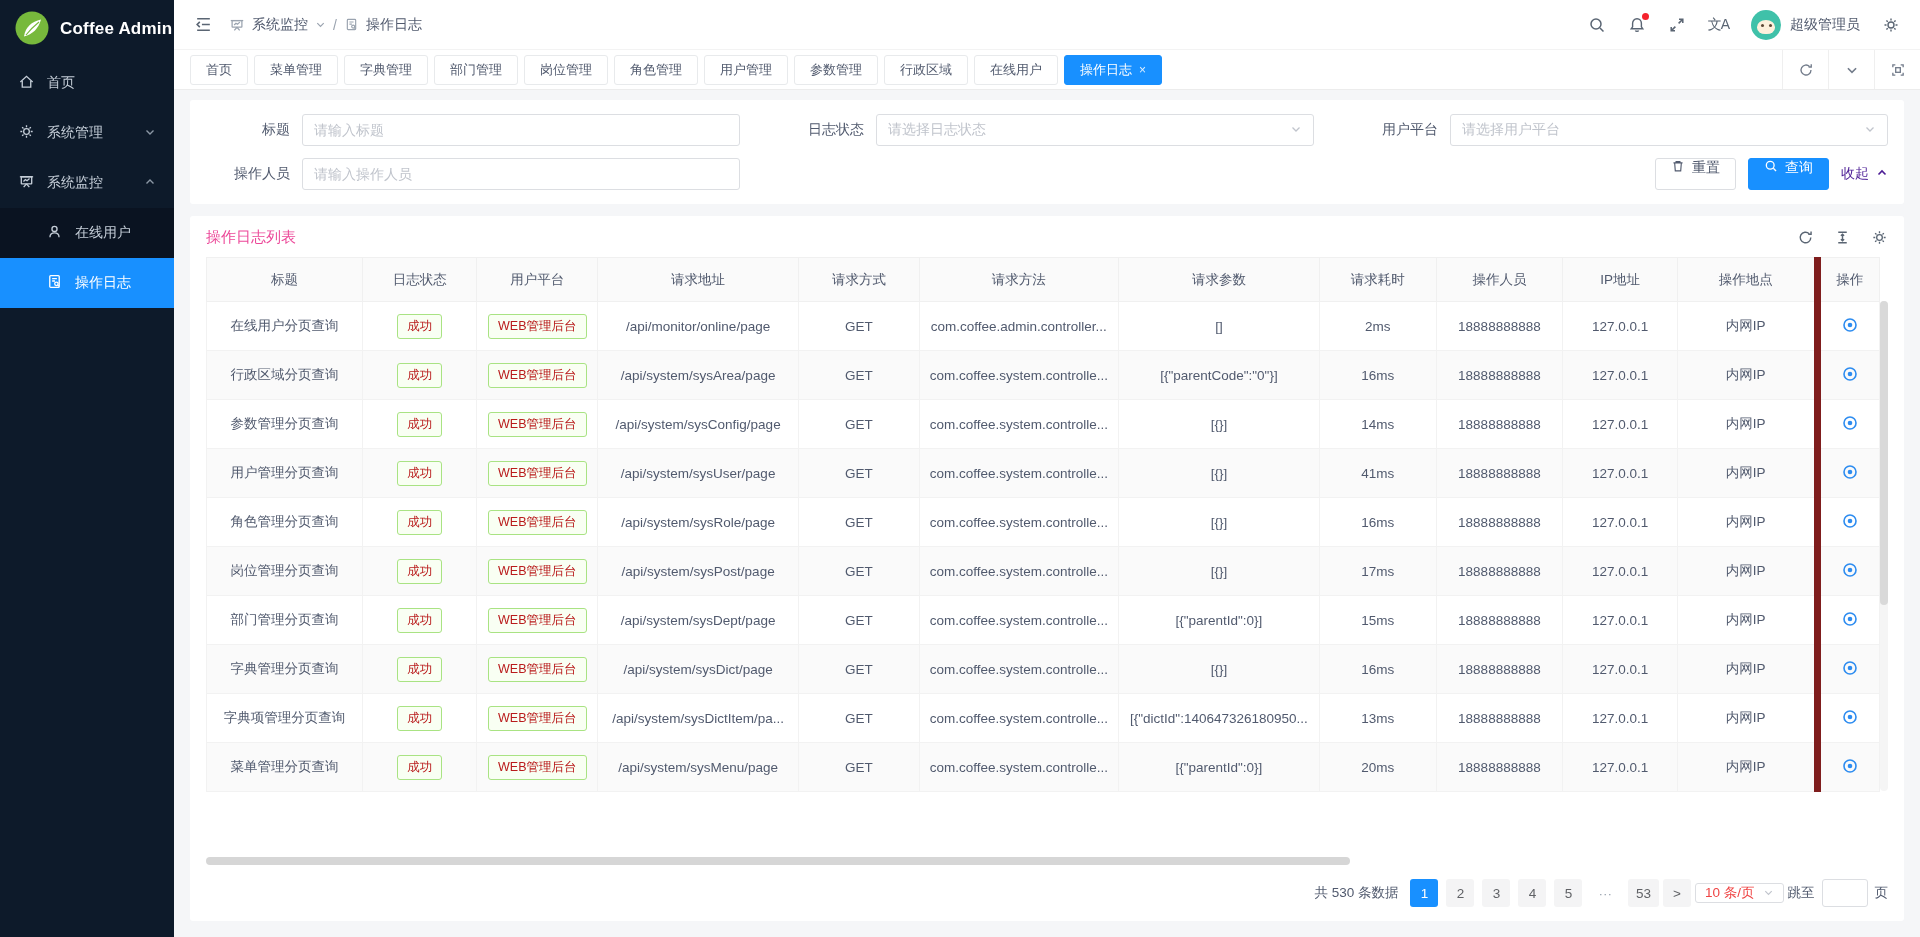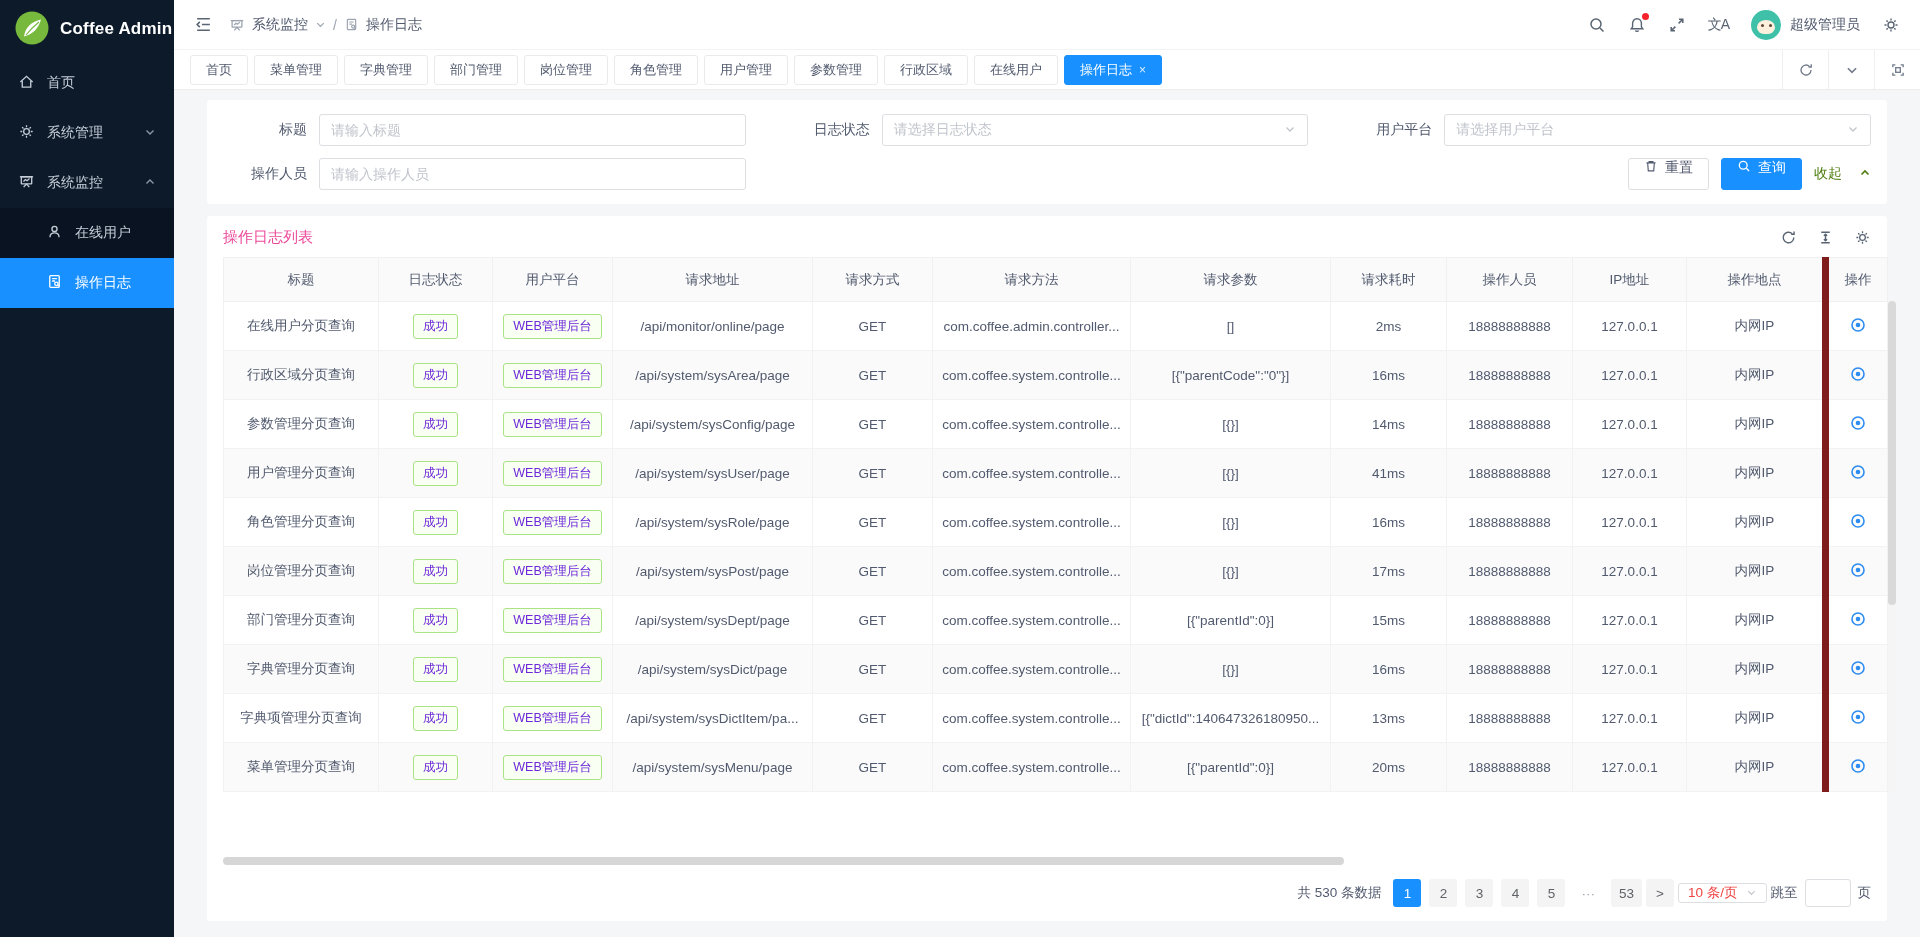--- a/index.html
+++ b/index.html
@@ -37,50 +37,50 @@
   .username { font-size:14px; color:#515a6e; }
 
   .tabbar { height:41px; background:#fff; border-top:1px solid #f3f3f3; border-bottom:1px solid #ececec; display:flex; align-items:stretch; }
   .tab-list { display:flex; align-items:center; gap:6px; padding-left:16px; flex:1; }
   .tab { height:30px; display:flex; align-items:center; gap:7px; padding:0 15px; border:1px solid #e8eaec; border-radius:3px; background:#fff; font-size:13px; color:#515a6e; cursor:pointer; }
   .tab.active { background:#1890ff; border-color:#1890ff; color:#fff; }
   .tab-close { font-size:12px; opacity:.85; }
   .tab-tools { display:flex; }
   .tab-tool { width:46px; border-left:1px solid #efefef; display:flex; align-items:center; justify-content:center; color:#737c8b; cursor:pointer; }
 
-  .content { flex:1; min-height:0; padding:10px 33px 16px; display:flex; flex-direction:column; }
+  .content { flex:1; min-height:0; padding:10px 16px 16px; display:flex; flex-direction:column; }
 
   
   .search-card { background:#fff; border-radius:3px; padding:14px 16px; }
   .search-grid { display:grid; grid-template-columns:1fr 1fr 1fr; column-gap:40px; row-gap:12px; }
   .field { display:flex; align-items:center; }
   .field-label { width:96px; text-align:right; padding-right:12px; color:#515a6e; font-size:14px; flex-shrink:0; }
   .text-input { flex:1; height:32px; border:1px solid #dcdee2; border-radius:3px; padding:0 11px; font-size:14px; color:#515a6e; outline:none; font-family:inherit; }
   .text-input::placeholder { color:#c0c4cc; }
   .select-box { flex:1; height:32px; border:1px solid #dcdee2; border-radius:3px; padding:0 11px; display:flex; align-items:center; background:#fff; cursor:pointer; }
   .select-placeholder { color:#c0c4cc; font-size:14px; flex:1; }
   .select-box svg { color:#c0c4cc; }
   .actions { display:flex; align-items:center; justify-content:flex-end; gap:12px; }
   .btn { height:32px; padding:0 15px; border:1px solid #dcdee2; border-radius:3px; background:#fff; display:inline-flex; align-items:flex-start; gap:7px; font-size:14px; color:#515a6e; cursor:pointer; font-family:inherit; }
   .btn.primary { background:#1890ff; border-color:#1890ff; color:#fff; }
-  .collapse-link { color:#4d7c0f; display:inline-flex; align-items:center; gap:17px; font-size:14px; cursor:pointer; }
+  .collapse-link { color:#4c1d95; display:inline-flex; align-items:center; gap:7px; font-size:14px; cursor:pointer; }
 
   
   .table-card { background:#fff; border-radius:3px; margin-top:12px; flex:1; min-height:0; display:flex; flex-direction:column; }
   .card-head { display:flex; align-items:center; padding:12px 16px 10px; }
   .card-title { font-size:15px; color:#ec4899; }
   .card-tools { margin-left:auto; display:flex; gap:20px; color:#5a6573; }
 
   .table-zone { display:flex; padding:0 16px; }
   table { width:calc(100% - 8px); border-collapse:collapse; table-layout:fixed; font-size:13.5px; color:#515a6e; }
   thead th { background:#fafafa; height:44px; font-weight:normal; color:#515a6e; border:1px solid #f0f0f0; }
   tbody td { height:49px; text-align:center; border:1px solid #f2f2f2; overflow:hidden; white-space:nowrap; text-overflow:ellipsis; padding:0 6px; }
   tbody tr.stripe td { background:#fafafa; }
   th.op-col, td.op-col { border-left:7px solid #7f1d1d; }
-  .badge { display:inline-block; padding:3px 9px; border:1px solid #a9e383; color:#6d28d9; border-radius:3px; font-size:12.5px; background:#f9fff3; }
+  .badge { display:inline-block; padding:3px 9px; border:1px solid #a9e383; color:#b91c1c; border-radius:3px; font-size:12.5px; background:#f9fff3; }
   .vscroll { width:8px; margin-top:44px; height:490px; background:#f5f5f5; border-radius:4px; position:relative; flex-shrink:0; }
   .vscroll-thumb { position:absolute; top:0; left:0; width:8px; height:62%; background:#d9d9d9; border-radius:4px; }
 
   .card-spacer { flex:1; }
   .hscroll { height:8px; margin:0 16px 10px; position:relative; }
   .hscroll-thumb { position:absolute; left:0; top:0; height:8px; width:68%; background:#d6d6d6; border-radius:4px; }
 
   .pagination { display:flex; align-items:center; justify-content:flex-end; gap:4px; padding:4px 16px 14px; font-size:13.5px; color:#515a6e; }
   .total-text { margin-right:8px; }
   .page-btn { min-width:28px; height:28px; padding:0 8px; border-radius:3px; background:#f4f4f5; color:#606266; display:flex; align-items:center; justify-content:center; cursor:pointer; }

